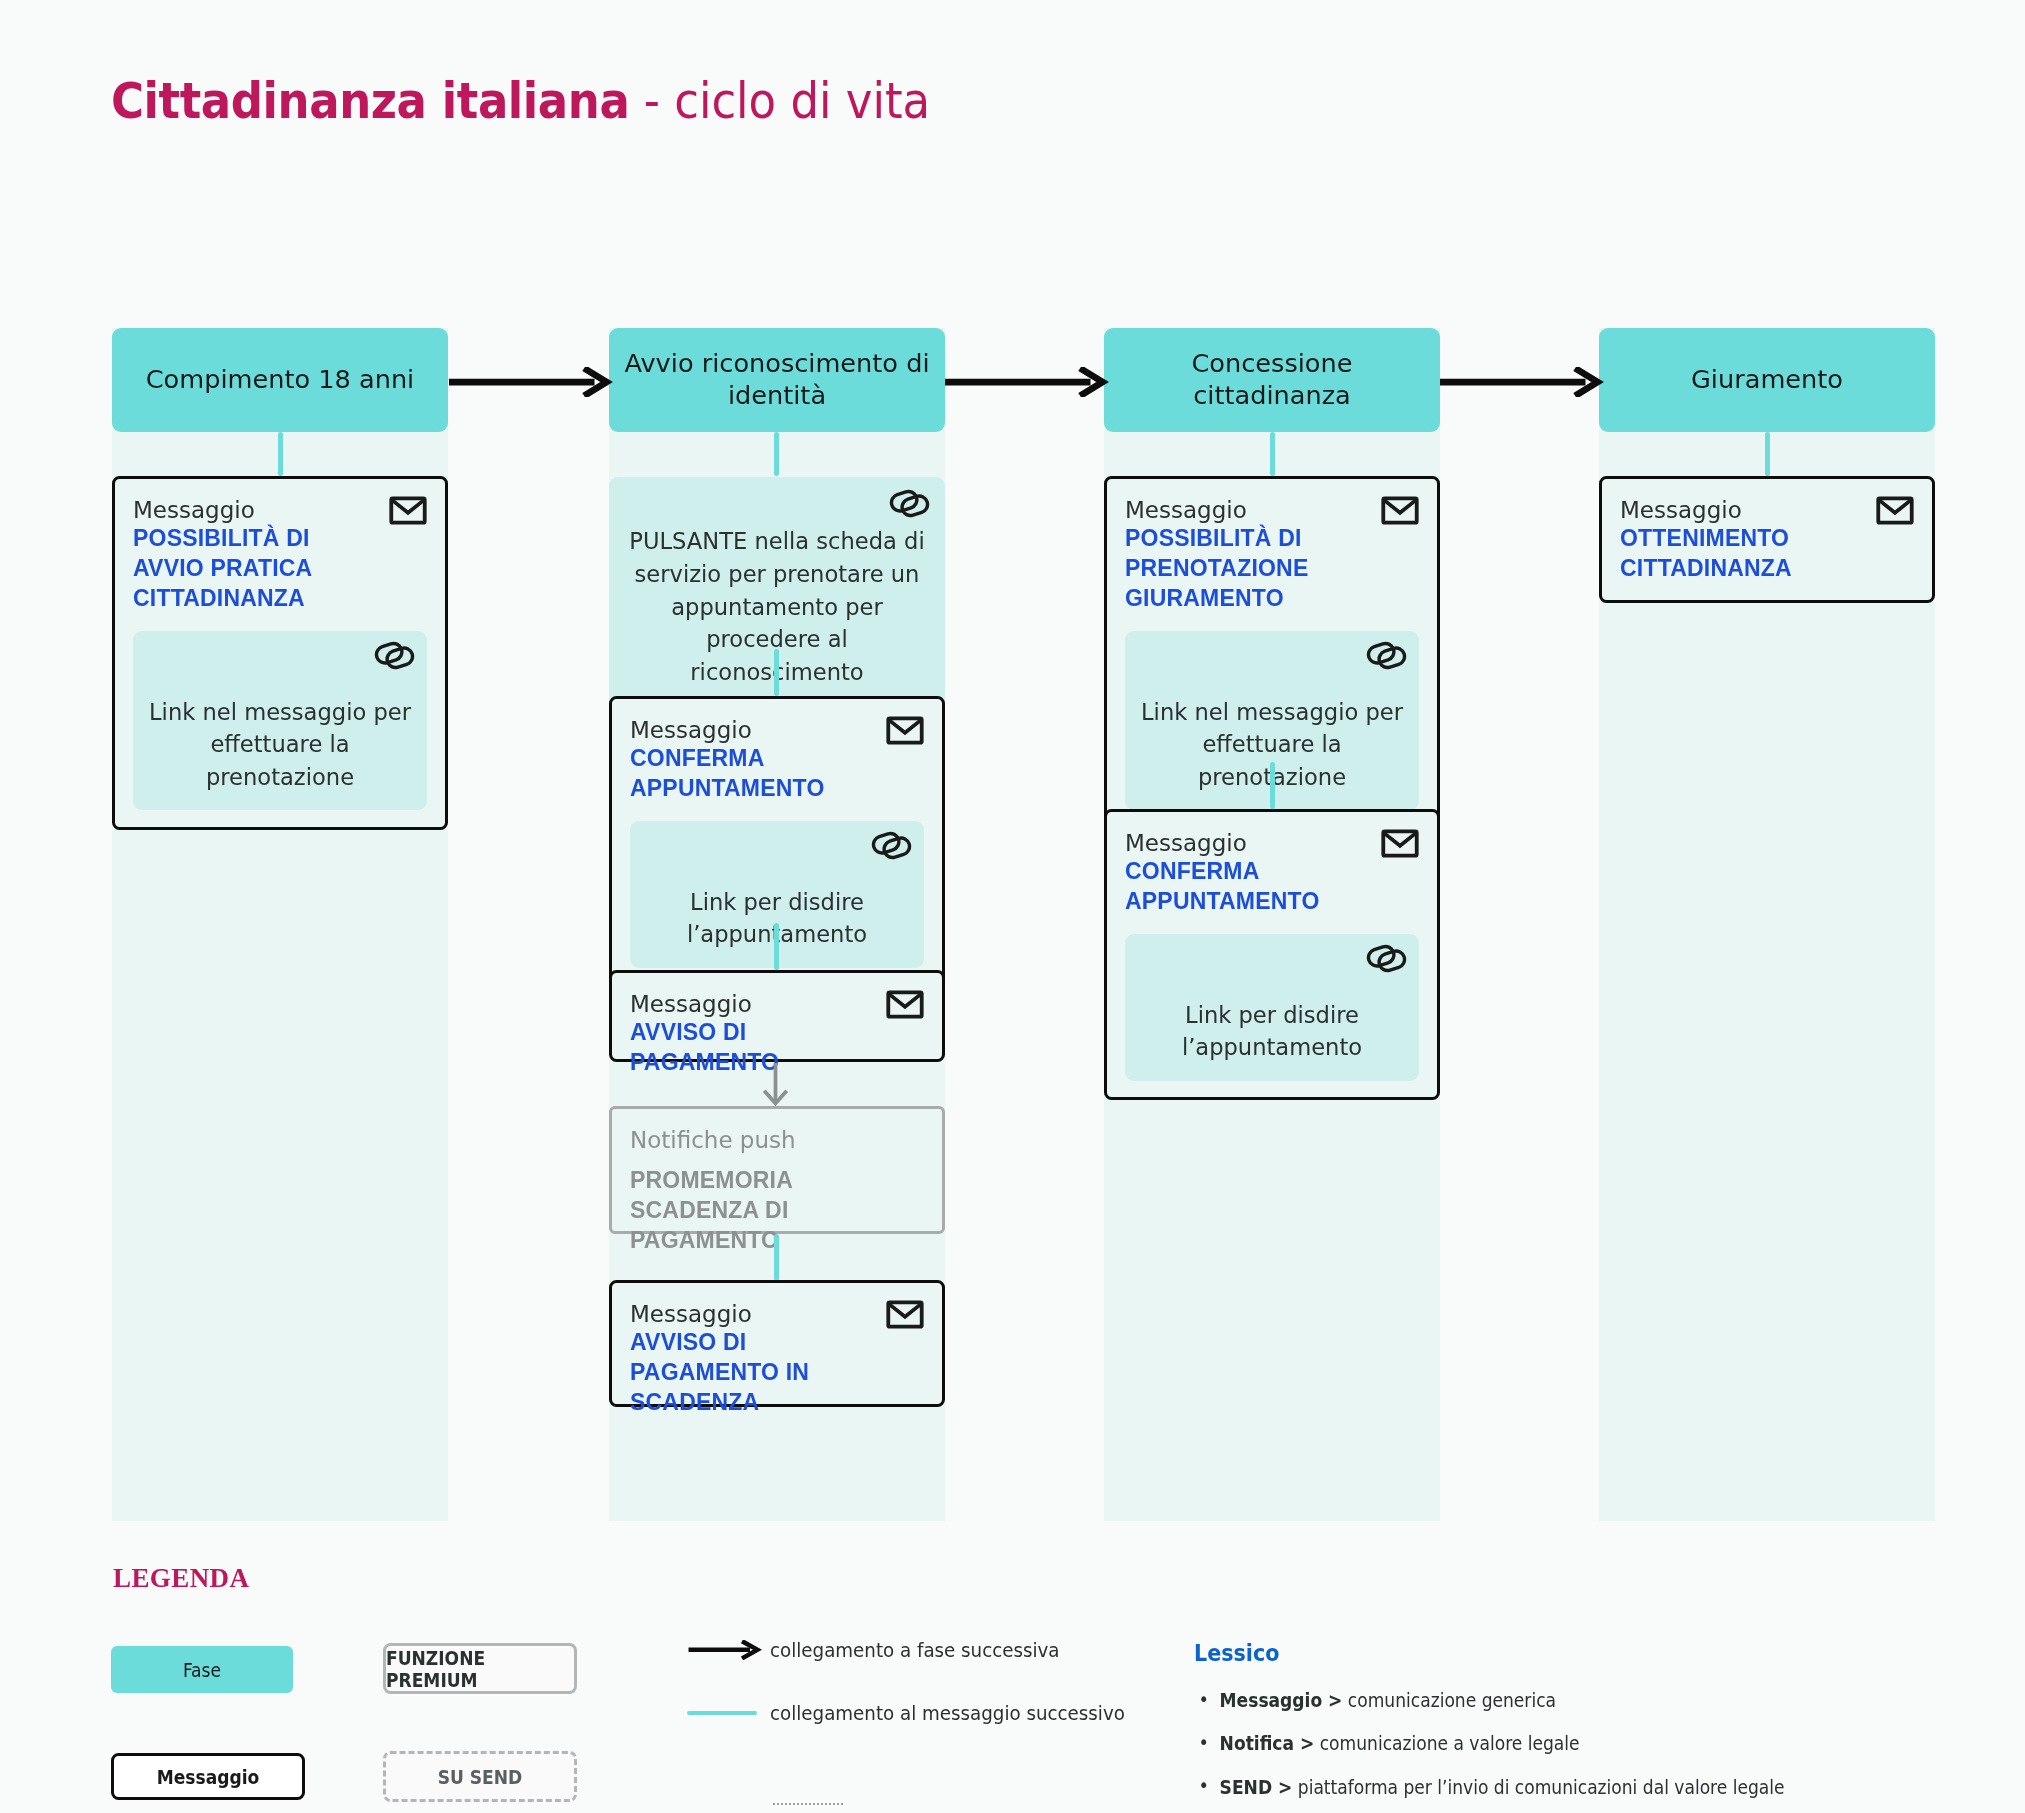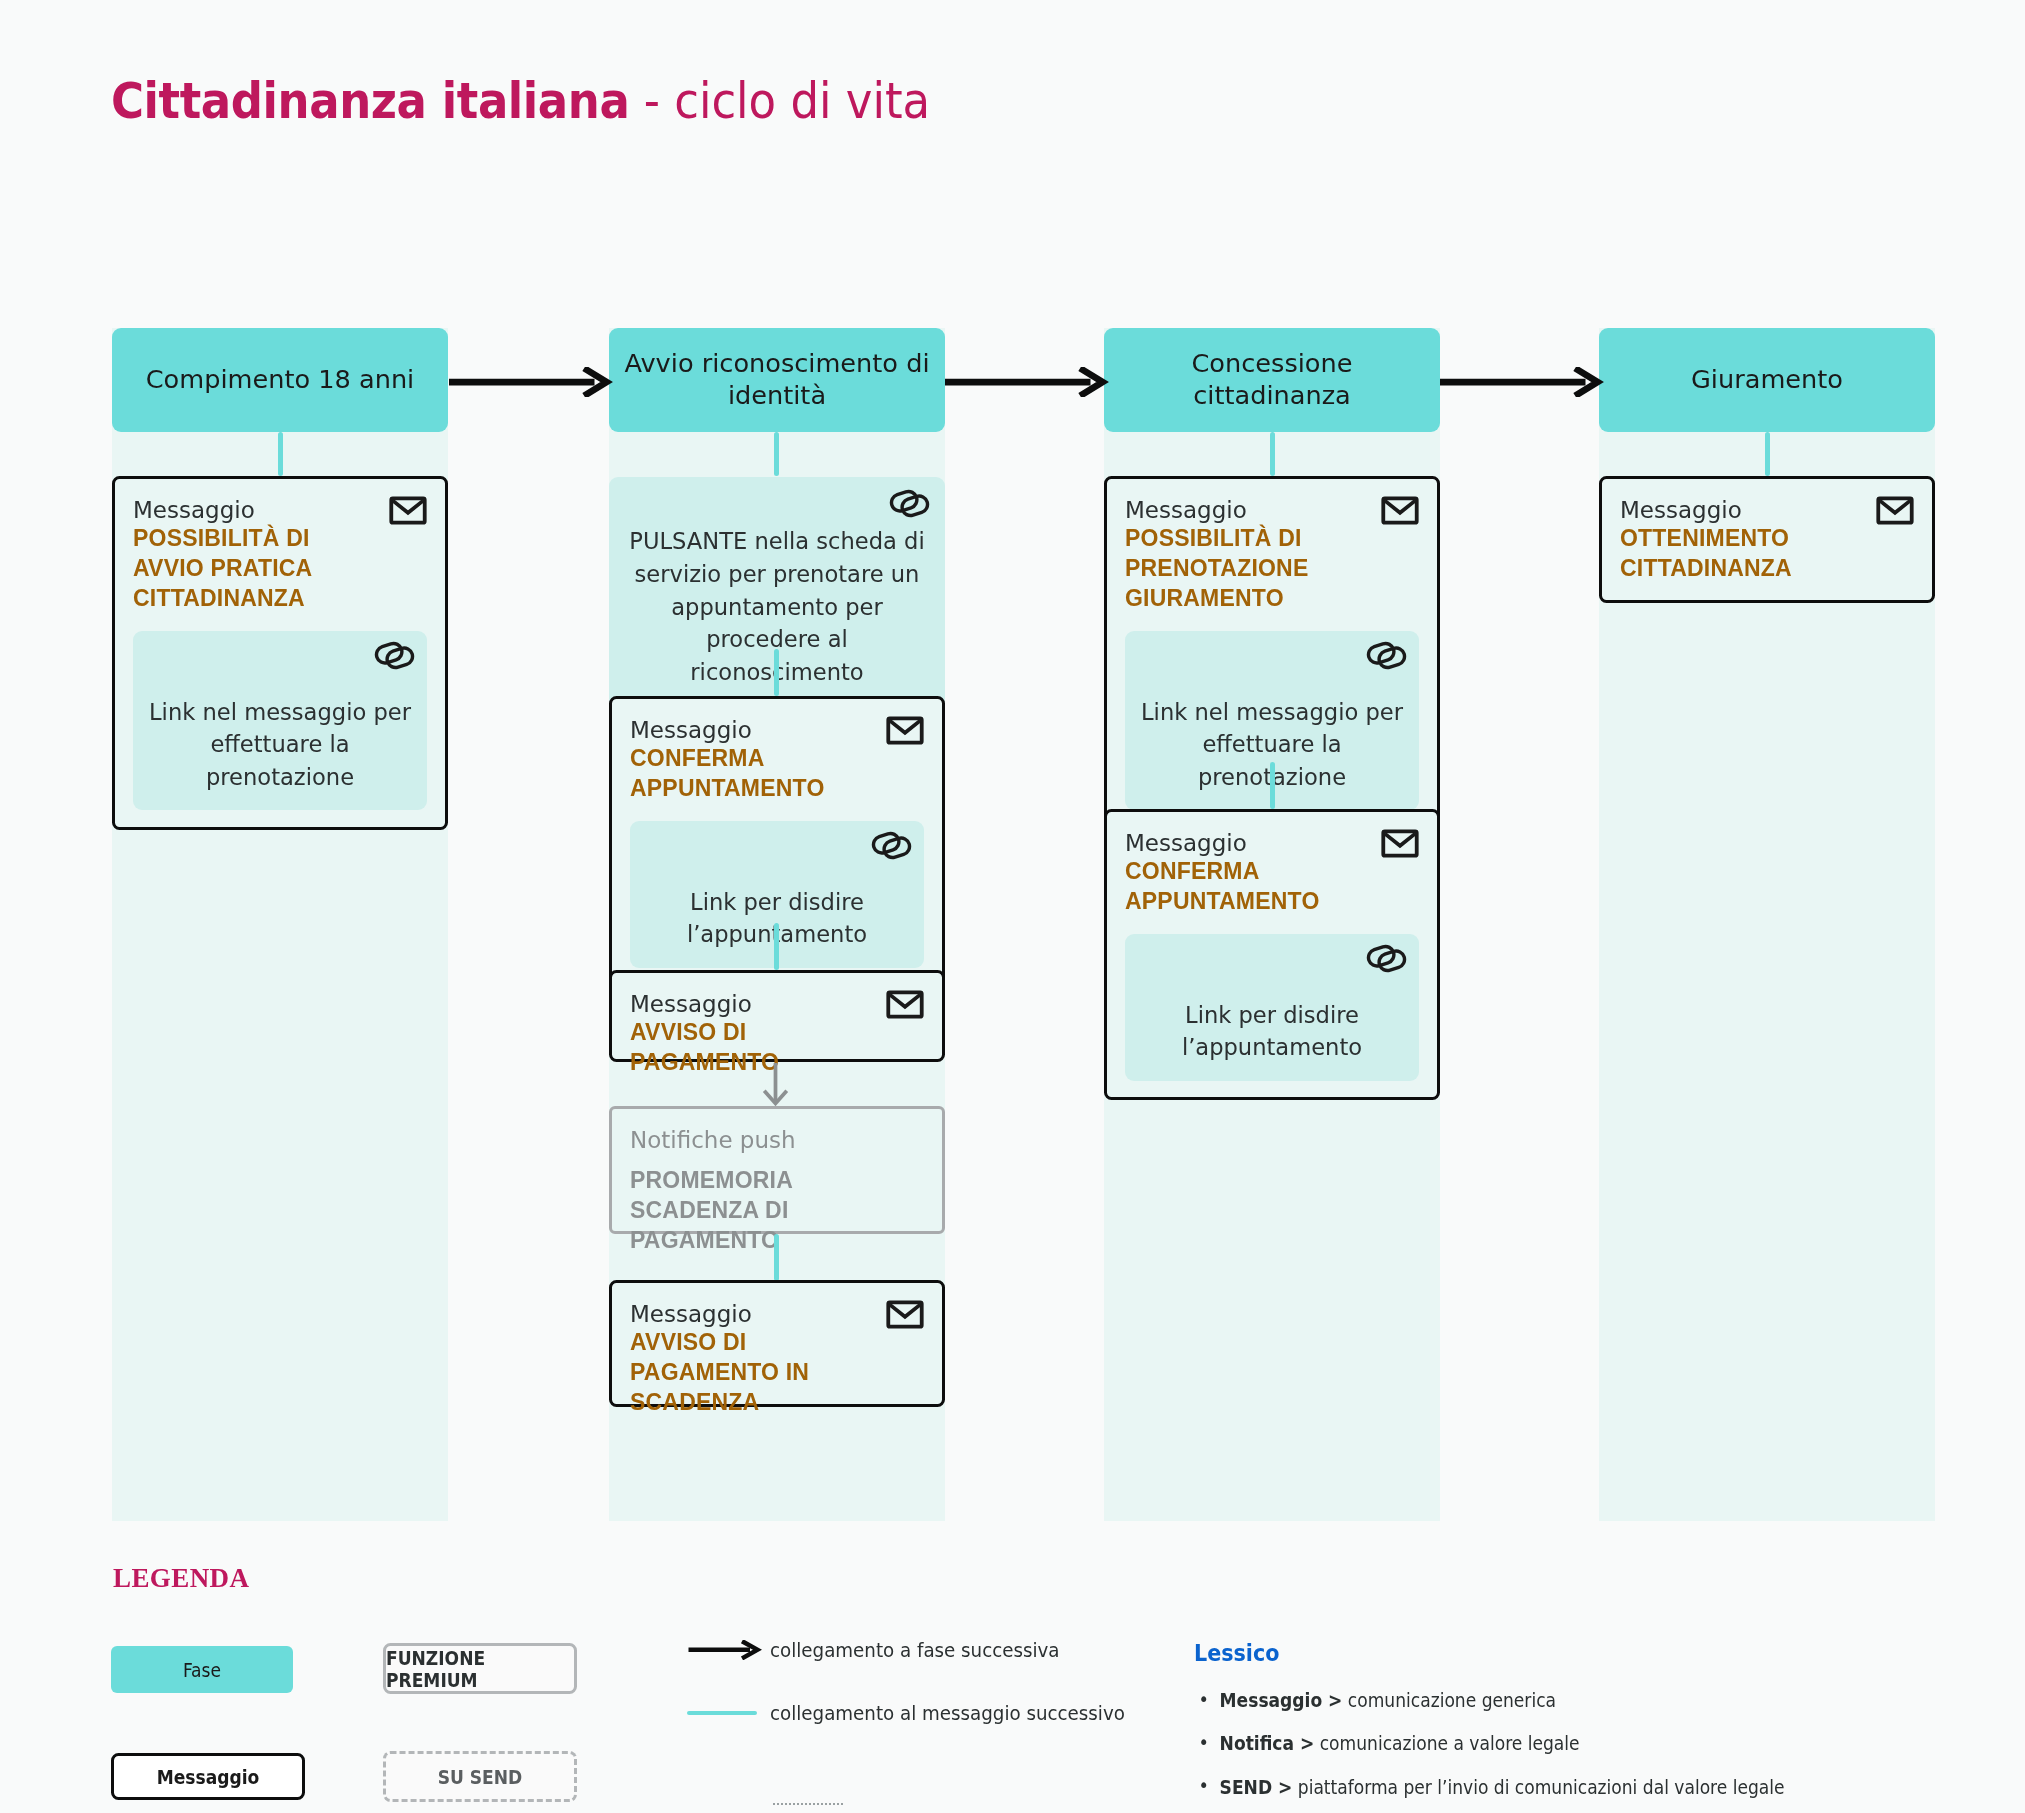--- a/index.html
+++ b/index.html
@@ -86,21 +86,21 @@
     display: flex; align-items: flex-start; justify-content: space-between;
     gap: 7.5px;
   }
   .kind {
     font-size: 23px; font-weight: 400; color: #2B3031;
     line-height: 1.25;
     font-family: "DejaVu Sans", "Liberation Sans", sans-serif;
   }
   .card.push .kind { color: #8C9091; }
   .titlebold {
-    font-size: 23px; font-weight: 700; color: #a16207;
+    font-size: 23px; font-weight: 700; color: #1d4ed8;
     line-height: 1.3; letter-spacing: 0.2px;
     font-family: "Liberation Sans", sans-serif;
   }
   .card.push .titlebold { color: #8C9091; }
 
   .icon-env, .icon-link { flex: 0 0 auto; }
   .icon-env svg, .icon-link svg { display: block; }
 
   
   .subbox {

